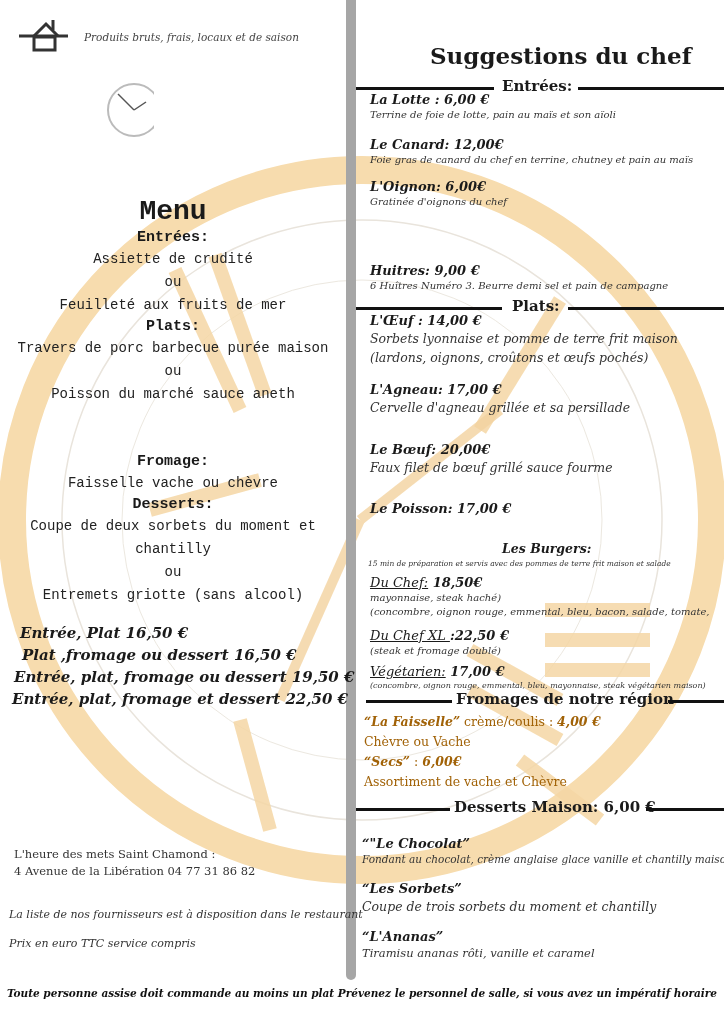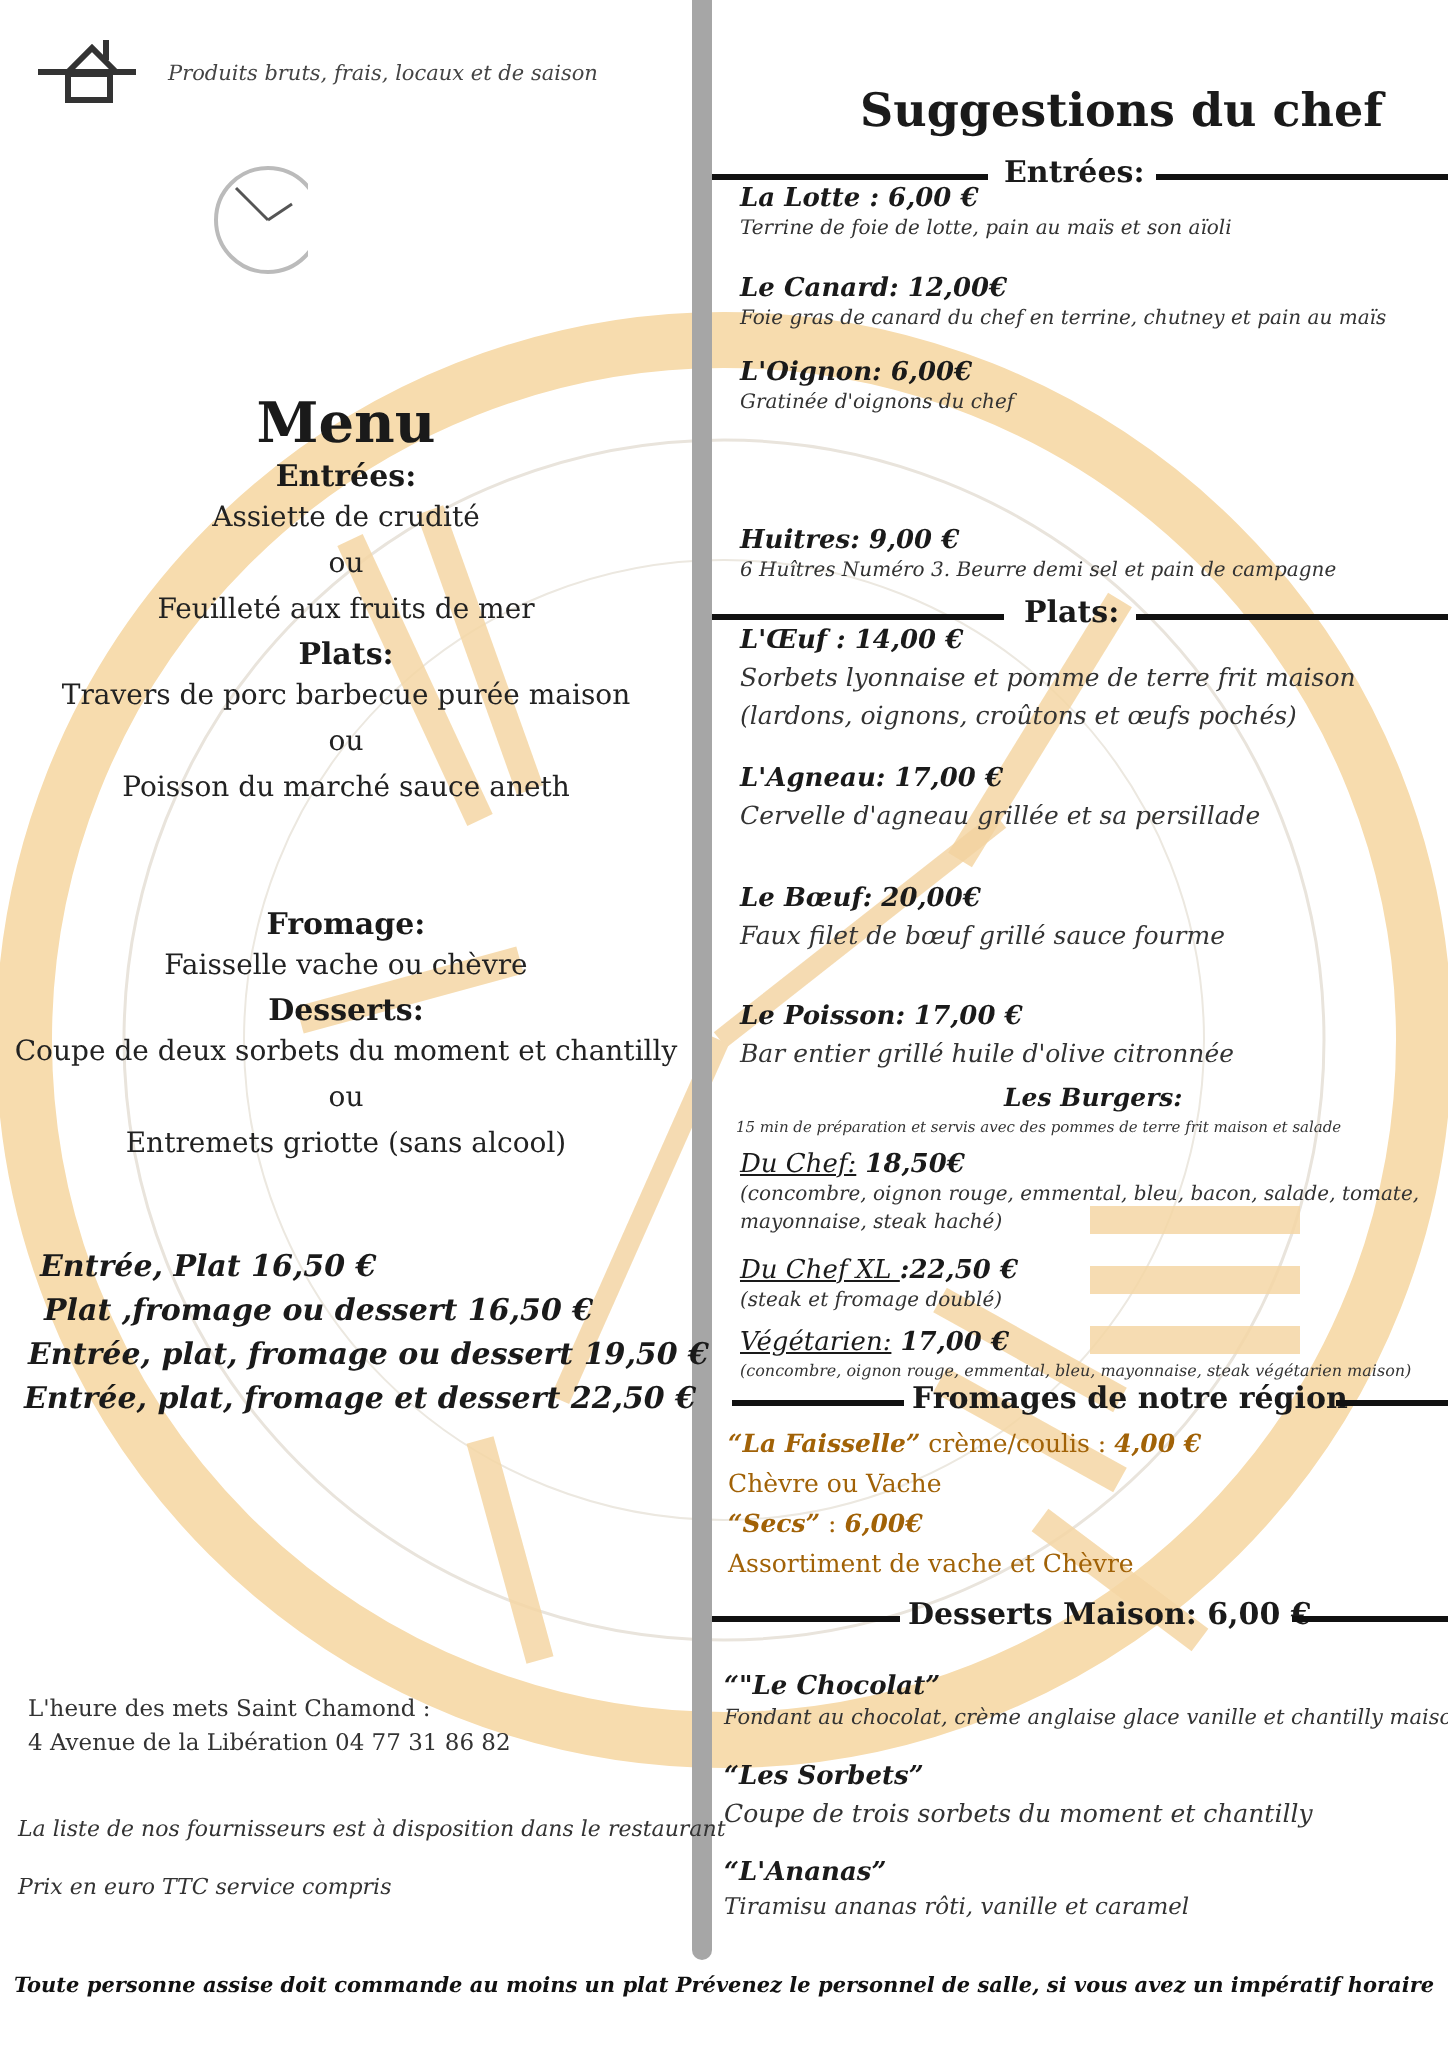--- a/index.html
+++ b/index.html
@@ -16,21 +16,21 @@
     .layer { position: absolute; z-index: 3; }
 
     
     .house-icon { left: 16px; top: 10px; width: 60px; height: 46px; }
     .tagline { left: 84px; top: 31px; font-size: 10.5px; font-style: italic; color: #444; font-family: "DejaVu Serif", serif; }
     .logo { left: 104px; top: 78px; width: 210px; height: 70px; }
     .logo-text { position: absolute; left: 22px; top: 12px; font-family: "DejaVu Serif", serif; font-style: italic; font-size: 24px; color: #111; letter-spacing: -0.5px; }
     .logo-text small { font-size: 13px; margin-left: 2px; }
 
     
-    .menu-col { left: 0; top: 196px; width: 346px; text-align: center; }
+    .menu-col { left: 0; top: 196px; width: 346px; text-align: center; font-family: Liberation Mono, monospace; }
     .menu-title { font-size: 28px; font-weight: bold; line-height: 32px; }
     .menu-section { font-size: 15px; font-weight: bold; line-height: 20px; }
     .menu-line { font-size: 14px; line-height: 23px; color: #222; }
     .gap-lg { height: 46px; }
 
     .formulas { left: 10px; top: 622px; width: 336px; }
     .formula { font-style: italic; font-weight: bold; font-size: 15px; line-height: 22px; white-space: nowrap; }
     .formula.i1 { padding-left: 10px; }
     .formula.i2 { padding-left: 12px; }
     .formula.i3 { padding-left: 4px; }
@@ -185,30 +185,29 @@
   <div class="item" style="top:381px;">
     <div class="name">L'Agneau: 17,00 €</div>
     <div class="desc lg">Cervelle d'agneau grillée et sa persillade</div>
   </div>
   <div class="item" style="top:441px;">
     <div class="name">Le Bœuf:  20,00€</div>
     <div class="desc lg">Faux filet de bœuf grillé sauce fourme</div>
   </div>
   <div class="item" style="top:500px;">
     <div class="name">Le Poisson: 17,00 €</div>
-    <div class="desc lg">Bar entier grillé huile d'olive citronnée</div>
   </div>
 
   <div class="burgers-head">Les Burgers:</div>
   <div class="burgers-note">15 min de préparation et servis avec des pommes de terre frit maison et salade</div>
 
   <div class="item" style="top:574px;">
     <div class="name"><span class="u">Du Chef:</span><span> 18,50€</span></div>
+    <div class="desc">mayonnaise, steak haché)</div>
     <div class="desc"> (concombre, oignon rouge, emmental, bleu, bacon, salade, tomate,</div>
-    <div class="desc">mayonnaise, steak haché)</div>
   </div>
   <div class="item" style="top:627px;">
     <div class="name"><span class="u">Du Chef XL </span><span>:22,50 €</span></div>
     <div class="desc">(steak et fromage doublé)</div>
   </div>
   <div class="item" style="top:663px;">
     <div class="name"><span class="u">Végétarien:</span><span> 17,00 €</span></div>
     <div class="desc xs">(concombre, oignon rouge, emmental, bleu, mayonnaise, steak végétarien maison)</div>
   </div>
 

